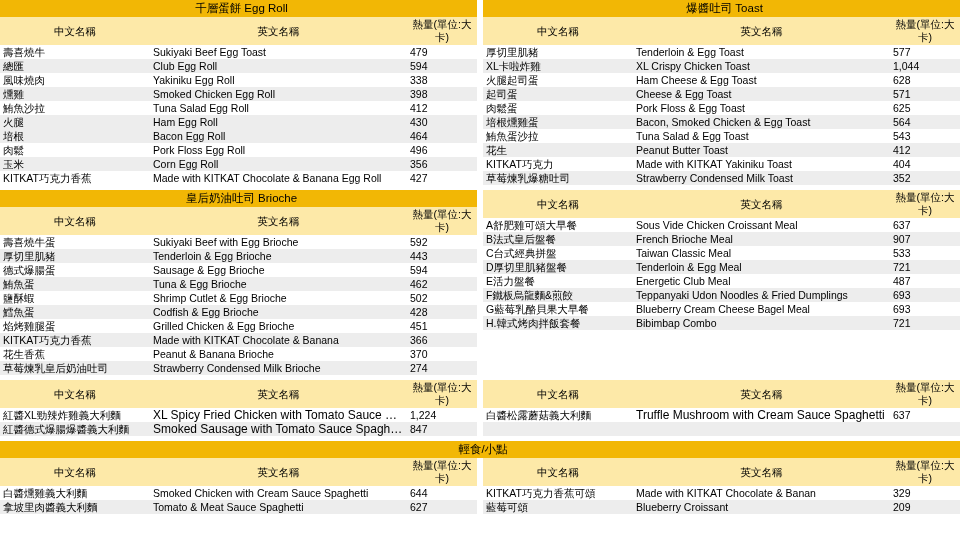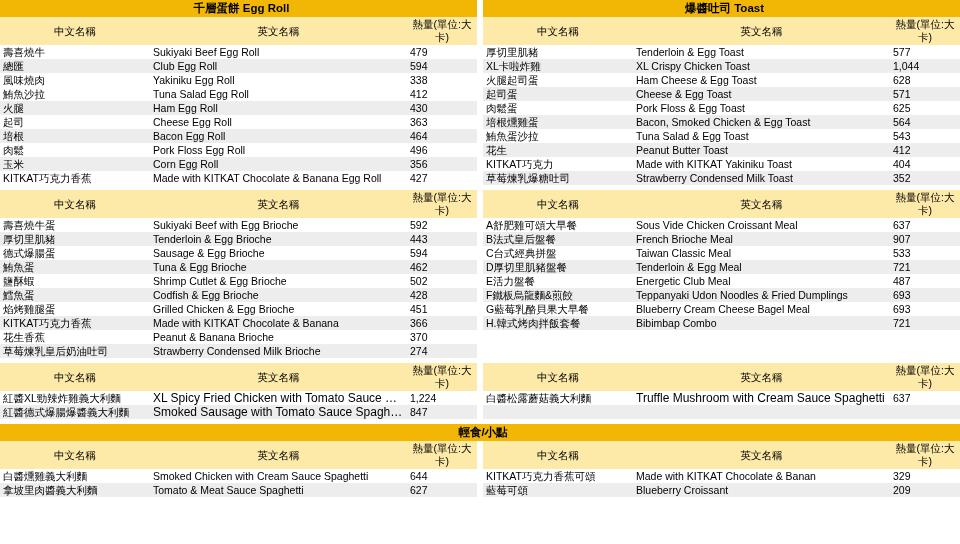--- a/index.html
+++ b/index.html
@@ -12,21 +12,21 @@
     overflow:hidden;
   }
   .page{width:960px;height:544px;position:relative;box-sizing:border-box;}
   .band{display:flex;width:960px;box-sizing:border-box;}
   .col{box-sizing:border-box;}
   .spacer{width:6px;background:#ffffff;flex:0 0 6px;}
   table{border-collapse:collapse;width:100%;table-layout:fixed;}
   .sec-title{
     background:#f2b705;
     color:#000;
-    font-weight:bold;
+    font-weight:normal;
     text-align:center;
     font-size:11.5px;
     padding:2px 0 2px 6px;
     line-height:13px;
     border:0;
   }
   th.hdr{
     background:#fde9a8;
     font-weight:normal;
     font-size:10.5px;
@@ -74,47 +74,47 @@
             <tr>
               <td class="sec-title" colspan="3">千層蛋餅 Egg Roll</td>
             </tr>
         <tr>
           <th class="hdr">中文名稱</th>
           <th class="hdr">英文名稱</th>
           <th class="hdr">熱量(單位:大卡)</th>
         </tr>
         <tr class="odd">
               <td class="cn">壽喜燒牛</td>
-              <td class="en">Sukiyaki Beef Egg Roll</td>
+              <td class="en">Sukiyaki Beef Egg Toast</td>
               <td class="cal">479</td>
             </tr>
         <tr class="even">
               <td class="cn">總匯</td>
               <td class="en">Club Egg Roll</td>
               <td class="cal">594</td>
             </tr>
         <tr class="odd">
               <td class="cn">風味燒肉</td>
               <td class="en">Yakiniku Egg Roll</td>
               <td class="cal">338</td>
             </tr>
+        <tr class="even">
+              <td class="cn">燻雞</td>
+              <td class="en">Smoked Chicken Egg Roll</td>
+              <td class="cal">398</td>
+            </tr>
         <tr class="odd">
               <td class="cn">鮪魚沙拉</td>
               <td class="en">Tuna Salad Egg Roll</td>
               <td class="cal">412</td>
             </tr>
         <tr class="even">
               <td class="cn">火腿</td>
               <td class="en">Ham Egg Roll</td>
               <td class="cal">430</td>
-            </tr>
-        <tr class="odd">
-              <td class="cn">起司</td>
-              <td class="en">Cheese Egg Roll</td>
-              <td class="cal">363</td>
             </tr>
         <tr class="even">
               <td class="cn">培根</td>
               <td class="en">Bacon Egg Roll</td>
               <td class="cal">464</td>
             </tr>
         <tr class="odd">
               <td class="cn">肉鬆</td>
               <td class="en">Pork Floss Egg Roll</td>
               <td class="cal">496</td>
@@ -208,20 +208,23 @@
 
   <div class="band">
     <div class="col half">
       <table>
         <colgroup>
             <col class="w-cn">
             <col>
             <col class="w-cal">
           </colgroup>
         <tbody>
+            <tr>
+              <td class="sec-title" colspan="3">皇后奶油吐司 Brioche</td>
+            </tr>
         <tr>
           <th class="hdr">中文名稱</th>
           <th class="hdr">英文名稱</th>
           <th class="hdr">熱量(單位:大卡)</th>
         </tr>
         <tr class="odd">
               <td class="cn">壽喜燒牛蛋</td>
               <td class="en">Sukiyaki Beef with Egg Brioche</td>
               <td class="cal">592</td>
             </tr>

